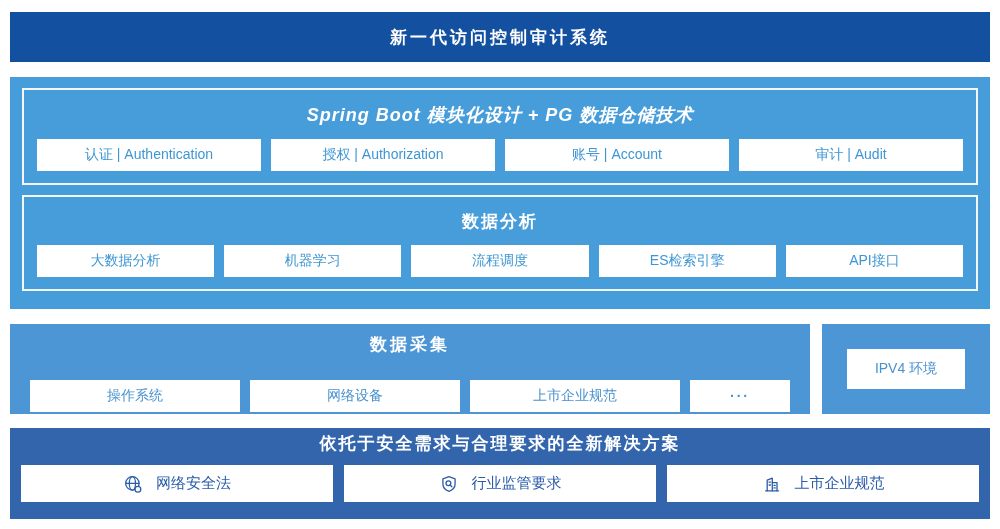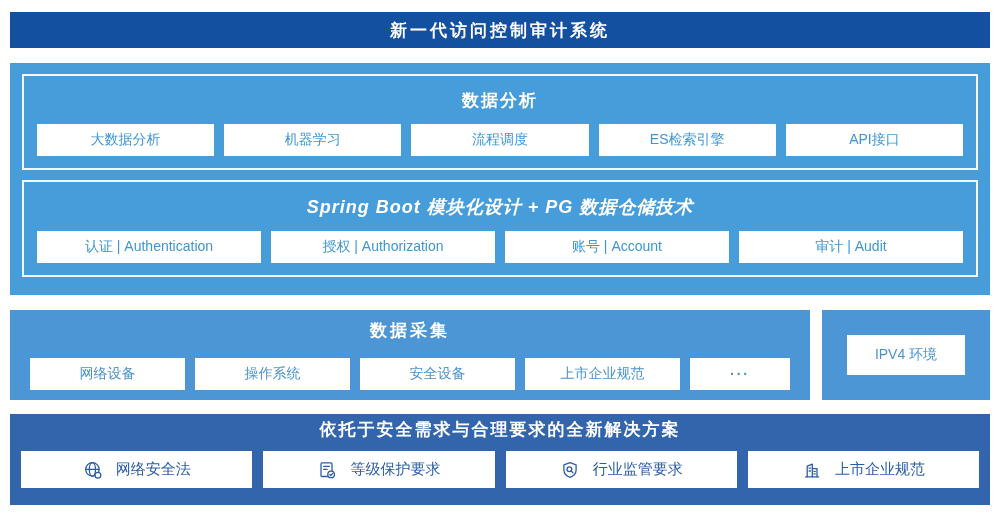--- a/index.html
+++ b/index.html
@@ -3,21 +3,21 @@
 <meta charset="utf-8">
 <style>
   * { margin:0; padding:0; box-sizing:border-box; }
   html,body { background:#fff; }
   .stage {
     position:relative; width:1000px; height:529px; background:#ffffff;
     font-family:"Liberation Sans","DejaVu Sans",sans-serif; overflow:hidden;
   }
   
   .banner {
-    margin:12px 10px 0; height:36px; background:#1450A0;
+    margin:12px 10px 0; height:50px; background:#1450A0;
     display:flex; align-items:center; justify-content:center;
   }
   .banner-title { color:#fff; font-size:17px; font-weight:bold; letter-spacing:3px; }
 
   
   .platform { margin:15px 10px 0; background:#479DDA; padding:11px 12px 18px; }
   .panel { border:2px solid #f2f7fb; padding:0 13px 12px; }
   .panel + .panel { margin-top:10px; }
   .panel-title {
     text-align:center; color:#fff; font-weight:bold; font-size:17px;
@@ -29,21 +29,21 @@
     background:#fff; height:32px; flex:1;
     display:flex; align-items:center; justify-content:center;
     color:#3E96D3; font-size:14px; white-space:nowrap;
   }
 
   
   .collect-row { margin:15px 10px 0; display:flex; gap:12px; height:90px; }
   .collect-main { flex:1; background:#4C96D6; padding:9px 20px 0; }
   .collect-title {
     text-align:center; color:#fff; font-weight:bold; font-size:17px;
-    letter-spacing:3px; margin-bottom:16px;
+    letter-spacing:3px; margin-bottom:24px;
   }
   .collect-boxes { display:flex; gap:10px; }
   .collect-boxes .wbox { color:#4A92CE; }
   .wbox-dots { flex:0 0 100px; letter-spacing:2px; font-weight:bold; }
   .collect-env {
     width:168px; background:#4C96D6; padding:25px;
     display:flex; flex-direction:column; gap:7px;
   }
   .env-box {
     background:#fff; flex:1; display:flex; align-items:center; justify-content:center;
@@ -70,49 +70,48 @@
 
 <div class="stage">
 
   <div class="banner">
     <div class="banner-title">新一代访问控制审计系统</div>
   </div>
 
   <div class="platform">
 
     <div class="panel">
+      <div class="panel-title italic">Spring Boot 模块化设计 + PG 数据仓储技术</div>
+      <div class="box-row">
+        <div class="wbox">认证 | Authentication</div>
+        <div class="wbox">授权 | Authorization</div>
+        <div class="wbox">账号 | Account</div>
+        <div class="wbox">审计 | Audit</div>
+      </div>
+    </div>
+
+    <div class="panel">
       <div class="panel-title">数据分析</div>
       <div class="box-row">
         <div class="wbox">大数据分析</div>
         <div class="wbox">机器学习</div>
         <div class="wbox">流程调度</div>
         <div class="wbox">ES检索引擎</div>
         <div class="wbox">API接口</div>
       </div>
     </div>
 
-    <div class="panel">
-      <div class="panel-title italic">Spring Boot 模块化设计 + PG 数据仓储技术</div>
-      <div class="box-row">
-        <div class="wbox">认证 | Authentication</div>
-        <div class="wbox">授权 | Authorization</div>
-        <div class="wbox">账号 | Account</div>
-        <div class="wbox">审计 | Audit</div>
-      </div>
-    </div>
-
   </div>
 
   <div class="collect-row">
     <div class="collect-main">
       <div class="collect-title">数据采集</div>
       <div class="collect-boxes">
+        <div class="wbox">操作系统</div>
         <div class="wbox">网络设备</div>
-        <div class="wbox">操作系统</div>
-        <div class="wbox">安全设备</div>
         <div class="wbox">上市企业规范</div>
         <div class="wbox wbox-dots">···</div>
       </div>
     </div>
     <div class="collect-env">
       <div class="env-box">IPV4 环境</div>
     </div>
   </div>
 
   <div class="solution">
@@ -124,32 +123,20 @@
           <svg width="20" height="20" viewBox="0 0 20 20" fill="none" stroke="#2B5CA8" stroke-width="1.3" stroke-linecap="round">
             <circle cx="9.4" cy="9.4" r="6.7"></circle>
             <ellipse cx="9.4" cy="9.4" rx="3.1" ry="6.7"></ellipse>
             <path d="M2.7 9.4 H16.1"></path>
             <circle cx="14.9" cy="15.3" r="2.9" fill="#ffffff"></circle>
           </svg>
         </span>
         <span>网络安全法</span>
       </div>
 
-      <div class="sbox">
-        <span class="icon">
-          <svg width="20" height="20" viewBox="0 0 20 20" fill="none" stroke="#2B5CA8" stroke-width="1.3" stroke-linecap="round" stroke-linejoin="round">
-            <rect x="4" y="2.9" width="11" height="13.6" rx="1"></rect>
-            <path d="M6.7 6.4 h5.6"></path>
-            <path d="M6.7 9.4 h3.4"></path>
-            <circle cx="14.1" cy="14.4" r="3.3" fill="#ffffff"></circle>
-            <path d="M12.7 14.4 l1.1 1.1 l1.9 -2.1"></path>
-          </svg>
-        </span>
-        <span>等级保护要求</span>
-      </div>
 
       <div class="sbox">
         <span class="icon">
           <svg width="20" height="20" viewBox="0 0 20 20" fill="none" stroke="#2B5CA8" stroke-width="1.3" stroke-linecap="round" stroke-linejoin="round">
             <path d="M10 2.7 L16.1 4.9 V9.8 C16.1 13.7 13.6 16.2 10 17.3 C6.4 16.2 3.9 13.7 3.9 9.8 V4.9 Z"></path>
             <circle cx="9.4" cy="9.2" r="2.4"></circle>
             <path d="M11.1 10.9 L12.9 12.7"></path>
           </svg>
         </span>
         <span>行业监管要求</span>

